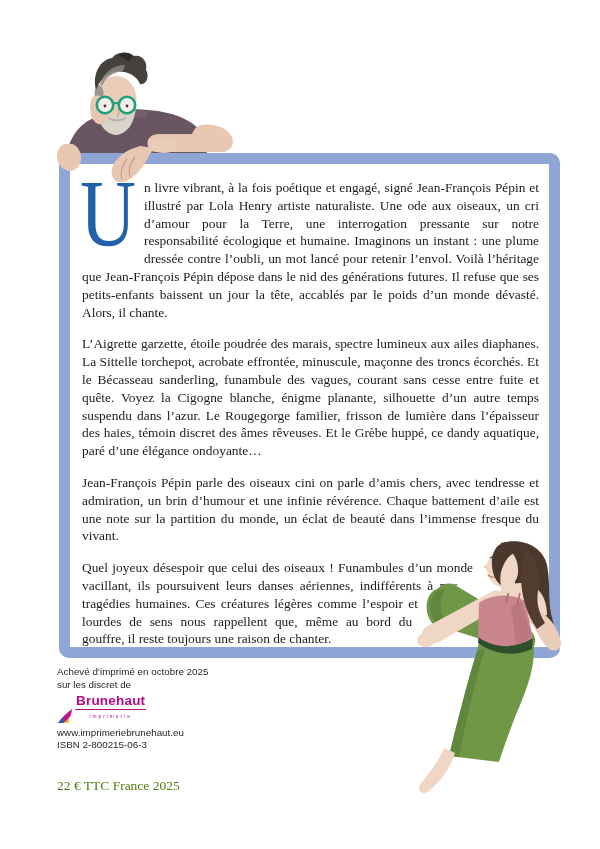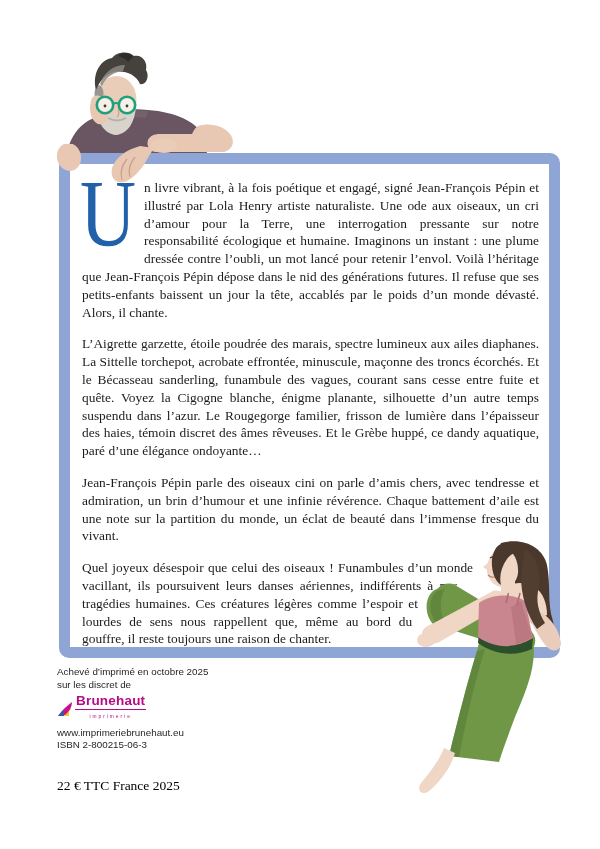--- a/index.html
+++ b/index.html
@@ -39,34 +39,34 @@
     float:right;width:190px;height:89px;
     shape-outside:polygon(65.3% 0%,100% 0%,100% 100%,0.5% 100%,0.5% 80%,33.2% 80%,33.2% 60%,36.3% 60%,36.3% 40%,57.4% 40%,57.4% 20%,65.3% 20%);
   }
   
   .woman-svg{position:absolute;left:413px;top:537px;width:175px;height:270px;z-index:3;}
   
   .colophon{
     position:absolute;left:57px;top:666px;z-index:4;
     font-family:Liberation Sans, sans-serif;font-size:9.8px;line-height:12.6px;color:#262626;
   }
-  .logo-row{display:flex;align-items:center;margin:3px 0 3px 0;}
+  .logo-row{display:flex;align-items:flex-end;margin:3px 0 3px 0;}
   .logo-icon{width:16px;height:16px;margin-right:2px;margin-top:1px;}
   .logo-text .brand{
     display:block;font-weight:bold;font-size:13.5px;line-height:14px;
     color:var(--brand-magenta);border-bottom:1.3px solid var(--brand-magenta);
     padding:0 1px 1px 1px;letter-spacing:0.2px;
   }
   .logo-text .tagline{
     display:block;text-align:center;font-size:4.8px;letter-spacing:2px;
     color:var(--brand-magenta);margin-top:1px;
   }
   .price{
     position:absolute;left:57px;top:778px;z-index:4;
-    font-family:"Liberation Serif",serif;font-size:13.5px;color:#000000;
+    font-family:"Liberation Serif",serif;font-size:13.5px;color:#4d7c0f;
   }
   .credit{
     position:absolute;left:57px;top:848px;z-index:4;
     font-family:"Liberation Sans",sans-serif;font-size:10px;color:#303030;
   }
 </style>
 </head>
 <body>
 
 <div class="page">

